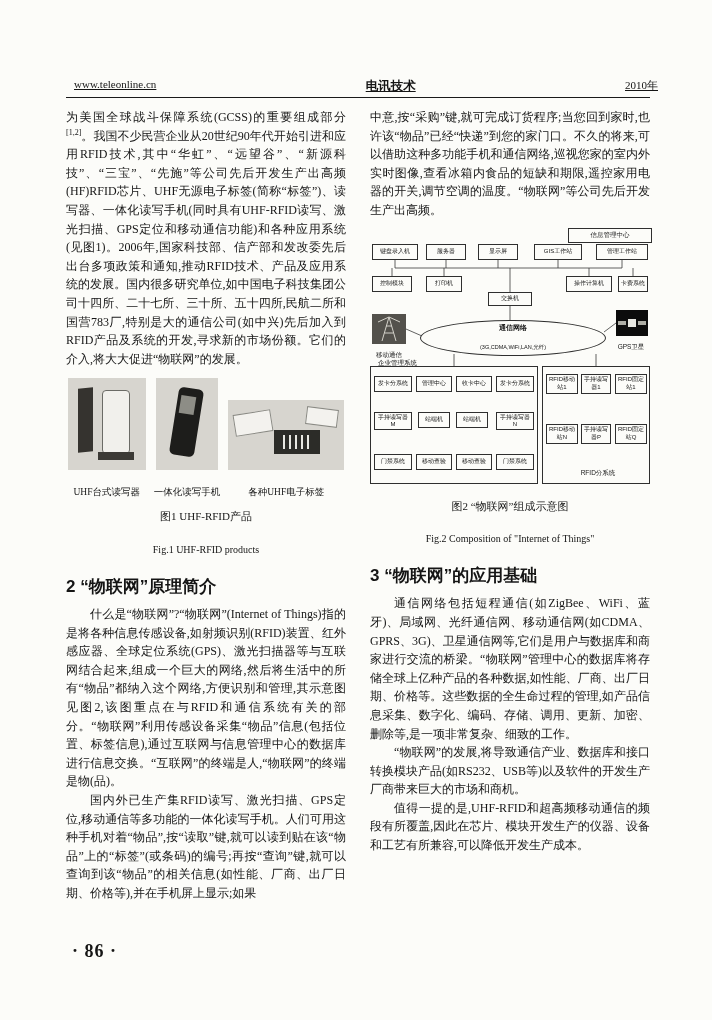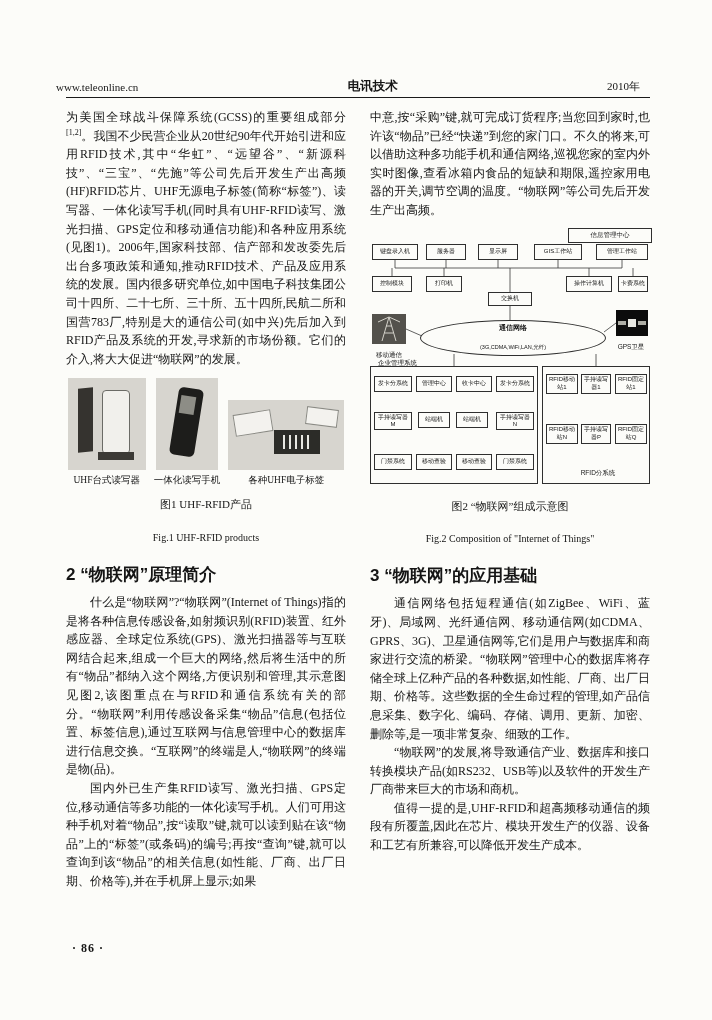--- a/index.html
+++ b/index.html
@@ -3,43 +3,44 @@
 <meta charset="utf-8">
 <style>
   html,body { margin:0; padding:0; background:#888; }
   .page {
     position:relative; width:712px; height:1020px; margin:0 auto;
     background:#fcfcf9; color:#151515; overflow:hidden;
     font-family:"Liberation Serif", serif;
   }
   
   .page-header {
-    position:absolute; top:78px; left:56px; width:584px;
-    display:flex; justify-content:space-between; align-items:center;
+    position:absolute; top:78px; left:74px; width:584px;
+    display:flex; justify-content:space-between; align-items:flex-start;
     font-size:11px;
+    text-decoration:underline;
   }
   .hdr-center { font-family:"Liberation Sans", sans-serif; font-weight:bold; font-size:12.5px; }
   .header-rule { position:absolute; top:97px; left:66px; width:584px; border-top:1.3px solid #1a1a1a; }
 
   
   .columns { position:absolute; top:108px; left:66px; width:584px; display:flex; gap:24px; }
   .col { width:280px; font-size:12px; line-height:18.6px; text-align:justify; }
   p.body-text { margin:0; }
   p.indent { text-indent:2em; }
   sup.cite { font-size:8px; line-height:0; }
 
   .section-heading {
     font-family:"Liberation Sans", sans-serif;
     font-size:17px; font-weight:bold; margin:18px 0 9px 0; text-align:left;
   }
 
   
   .fig1 { margin:10px 0 2px 0; }
   .fig1-row { display:flex; align-items:flex-end; justify-content:center; gap:8px; }
-  .fig1-cell { display:flex; flex-direction:column; align-items:center; gap:4px; }
+  .fig1-cell { display:flex; flex-direction:column; align-items:center; gap:16px; }
   .photo { position:relative; background:#d7d5cf; overflow:hidden; }
   .photo.p1 { width:78px; height:92px; }
   .photo.p2 { width:62px; height:92px; }
   .photo.p3 { width:116px; height:70px; }
   .p1-antenna { position:absolute; left:10px; top:10px; width:15px; height:64px; background:#35332f; transform:skewY(-6deg); }
   .p1-body { position:absolute; left:34px; top:12px; width:26px; height:62px; background:#f1f0ec; border:1px solid #6b6b66; border-radius:4px; }
   .p1-base { position:absolute; left:30px; top:74px; width:36px; height:8px; background:#3c3a36; }
   .p2-body { position:absolute; left:18px; top:10px; width:25px; height:68px; background:#1d1d1b; border-radius:5px; transform:rotate(9deg); }
   .p2-screen { position:absolute; left:24px; top:18px; width:15px; height:18px; background:#8d8d86; transform:rotate(9deg); }
   .p3-tag1 { position:absolute; left:6px; top:12px; width:36px; height:20px; background:#f3f2ee; border:1px solid #8a8a84; transform:rotate(-9deg); }
@@ -68,21 +69,21 @@
     border:1px solid #2f2f2f; border-radius:50%; background:#fcfcf9;
     display:flex; flex-direction:column; align-items:center; justify-content:center;
   }
   .dellipse .l1 { font-size:7px; font-weight:bold; }
   .dellipse .l2 { font-size:5.5px; }
   .dphoto { position:absolute; z-index:2; overflow:hidden; }
   .dphoto.mobile { left:2px; top:86px; width:34px; height:30px; background:#53514c; }
   .dphoto.gps { left:246px; top:82px; width:32px; height:26px; background:#0c0c0c; }
   .dphoto-label { position:absolute; z-index:2; font-size:6.5px; text-align:center; }
 
-  .page-number { position:absolute; left:72px; top:941px; font-weight:bold; font-size:12px; letter-spacing:1px; }
+  .page-number { position:absolute; left:72px; top:941px; font-weight:bold; font-size:18px; letter-spacing:1px; }
 </style>
 </head>
 <body>
 
 <div class="page">
 
   <div class="page-header">
     <span class="hdr-left">www.teleonline.cn</span>
     <span class="hdr-center">电讯技术</span>
     <span class="hdr-right">2010年</span>

